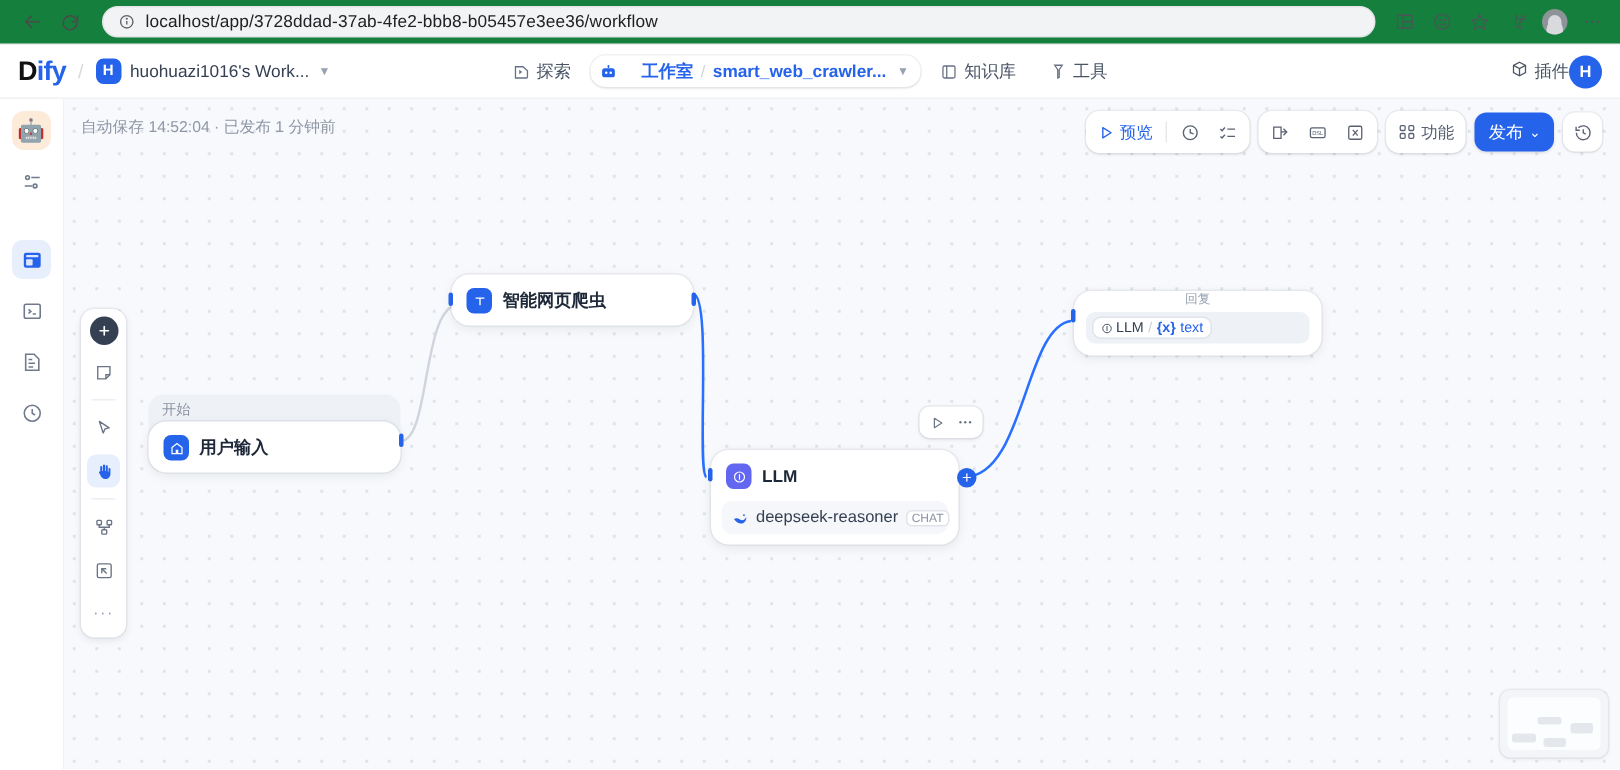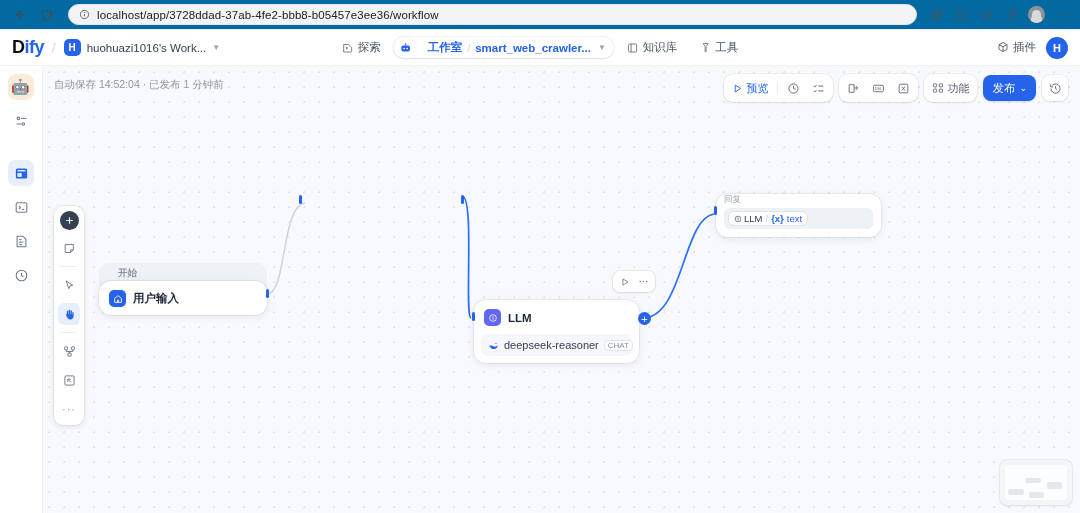--- a/index.html
+++ b/index.html
@@ -6,21 +6,21 @@
   html, body {
     width: 1080px; height: 513px;
     font-family: "Liberation Sans", "DejaVu Sans", sans-serif;
     background: #fff; overflow: hidden;
   }
 
   
   .browser-bar {
     height: 30px; width: 1080px;
     display: flex; align-items: center;
-    background: #0369a1;
+    background: #15803d;
     padding: 0 8px;
     border-bottom: 1px solid #eceef1;
   }
   .nav-btn {
     width: 26px; height: 26px; display: flex; align-items: center; justify-content: center;
     color: #4a4a4a; flex: none;
   }
   .urlbar {
     flex: 1; height: 21px; margin: 0 8px;
     background: #f1f3f4; border-radius: 11px;
@@ -76,21 +76,21 @@
   }
   .nav-item .ni { color: #667085; display: flex; }
   .studio-pill {
     display: flex; align-items: center; background: #fff; border-radius: 10px;
     padding: 3px 8px 3px 6px; gap: 5px;
     box-shadow: 0 1px 2px rgba(16,24,40,.08), 0 0 0 1px rgba(16,24,40,.05);
   }
   .studio-label { color: #2563eb; font-weight: bold; font-size: 11.5px; display:flex; align-items:center; gap:16px;}
   .pill-sep { color: #d0d5dd; font-size: 11px; }
   .app-name { color: #2563eb; font-weight: bold; font-size: 11.5px; }
-  .hdr-right { margin-left: auto; display: flex; align-items: center; gap: 10px; }
+  .hdr-right { margin-left: auto; display: flex; align-items: center; }
   .plugin-item { display: flex; align-items: center; gap: 4px; font-size: 11.5px; color: #495464; cursor: pointer;}
   .avatar-h {
     width: 22px; height: 22px; border-radius: 50%; background: #2563eb; color: #fff;
     font-size: 11px; font-weight: bold; display: flex; align-items: center; justify-content: center;
   }
 
   
   .body-wrap { display: flex; width: 1080px; height: 447px; }
 
   .left-rail {
@@ -186,21 +186,21 @@
   .llm-sub {
     margin: 0 7px 7px 7px; background: #f5f7fa; border-radius: 7px;
     padding: 5px 7px; display: flex; align-items: center; gap: 5px;
   }
   .llm-model { font-size: 11px; color: #354052; white-space: nowrap; }
   .chat-badge {
     font-size: 8px; color: #8a93a3; border: 1px solid #e0e3e9; border-radius: 4px;
     padding: 0px 3px; background: #fff;
   }
 
-  .ans-sub { margin: 0 8px 8px 8px; }
+  .ans-sub { margin: 0 8px 8px 8px; text-align: center; }
   .ans-label { font-size: 8.5px; color: #98a2b3; margin-bottom: 2px; }
   .ans-box {
     background: #eef1f6; border-radius: 6px; padding: 4px 5px;
     display: flex; align-items: center;
   }
   .var-chip {
     background: #fff; border-radius: 5px; padding: 1px 5px; display: flex;
     align-items: center; gap: 3px; font-size: 9.5px;
     box-shadow: 0 0 0 1px rgba(16,24,40,.06);
   }
@@ -550,34 +550,45 @@
     <svg class="edges" width="1037" height="447">
 
       <path d="M224,228 C244,228 238,140 262,137" fill="none" stroke="#d0d5dd" stroke-width="1.6"></path>
 
       <path d="M419,130 C432,130 421,250 428,252" fill="none" stroke="#2970ff" stroke-width="1.7"></path>
 
       <path d="M600,252 C640,252 640,152 671,148" fill="none" stroke="#2970ff" stroke-width="1.7"></path>
     </svg>
 
     <div class="grp-box" style="left:56px; top:197px; width:168px; height:52px;"></div>
-    <div class="grp-label" style="left:75px; top:201px;font-weight:bold;">开始</div>
+    <div class="grp-label" style="left:65px; top:201px;">开始</div>
     <div class="node" style="left:56px; top:215px; width:168px;">
       <div class="node-head">
         <span class="node-ico" style="background:#2563eb">
           <svg width="10" height="10" viewBox="0 0 24 24" fill="none" stroke="#fff" stroke-width="2">
               <path d="M4 10.5L12 4l8 6.5V20H4z"></path>
               <rect x="10" y="14" width="4" height="6" fill="#fff" stroke="none"></rect>
             </svg>
         </span>
         <span class="node-title">用户输入</span>
       </div>
     </div>
     <div class="handle" style="left:223px; top:223px;"></div>
 
+    <div class="node" style="left:258px; top:117px; width:161px;">
+      <div class="node-head">
+        <span class="node-ico" style="background:#2563eb">
+          <svg width="10" height="10" viewBox="0 0 24 24" fill="none" stroke="#fff" stroke-width="2.2">
+              <line x1="5" y1="6.5" x2="19" y2="6.5"></line>
+              <line x1="12" y1="6.5" x2="12" y2="18"></line>
+            </svg>
+        </span>
+        <span class="node-title">智能网页爬虫</span>
+      </div>
+    </div>
     <div class="handle" style="left:256px; top:129px;"></div>
     <div class="handle" style="left:418px; top:129px;"></div>
 
     <div class="node-hover-tools" style="left:570px; top:205px;">
       <div class="nht-btn">
         <svg width="10" height="10" viewBox="0 0 24 24" fill="none" stroke="currentColor" stroke-width="1.9" stroke-linejoin="round">
             <polygon points="7 4.5 19 12 7 19.5"></polygon>
           </svg>
       </div>
       <div class="nht-btn">

